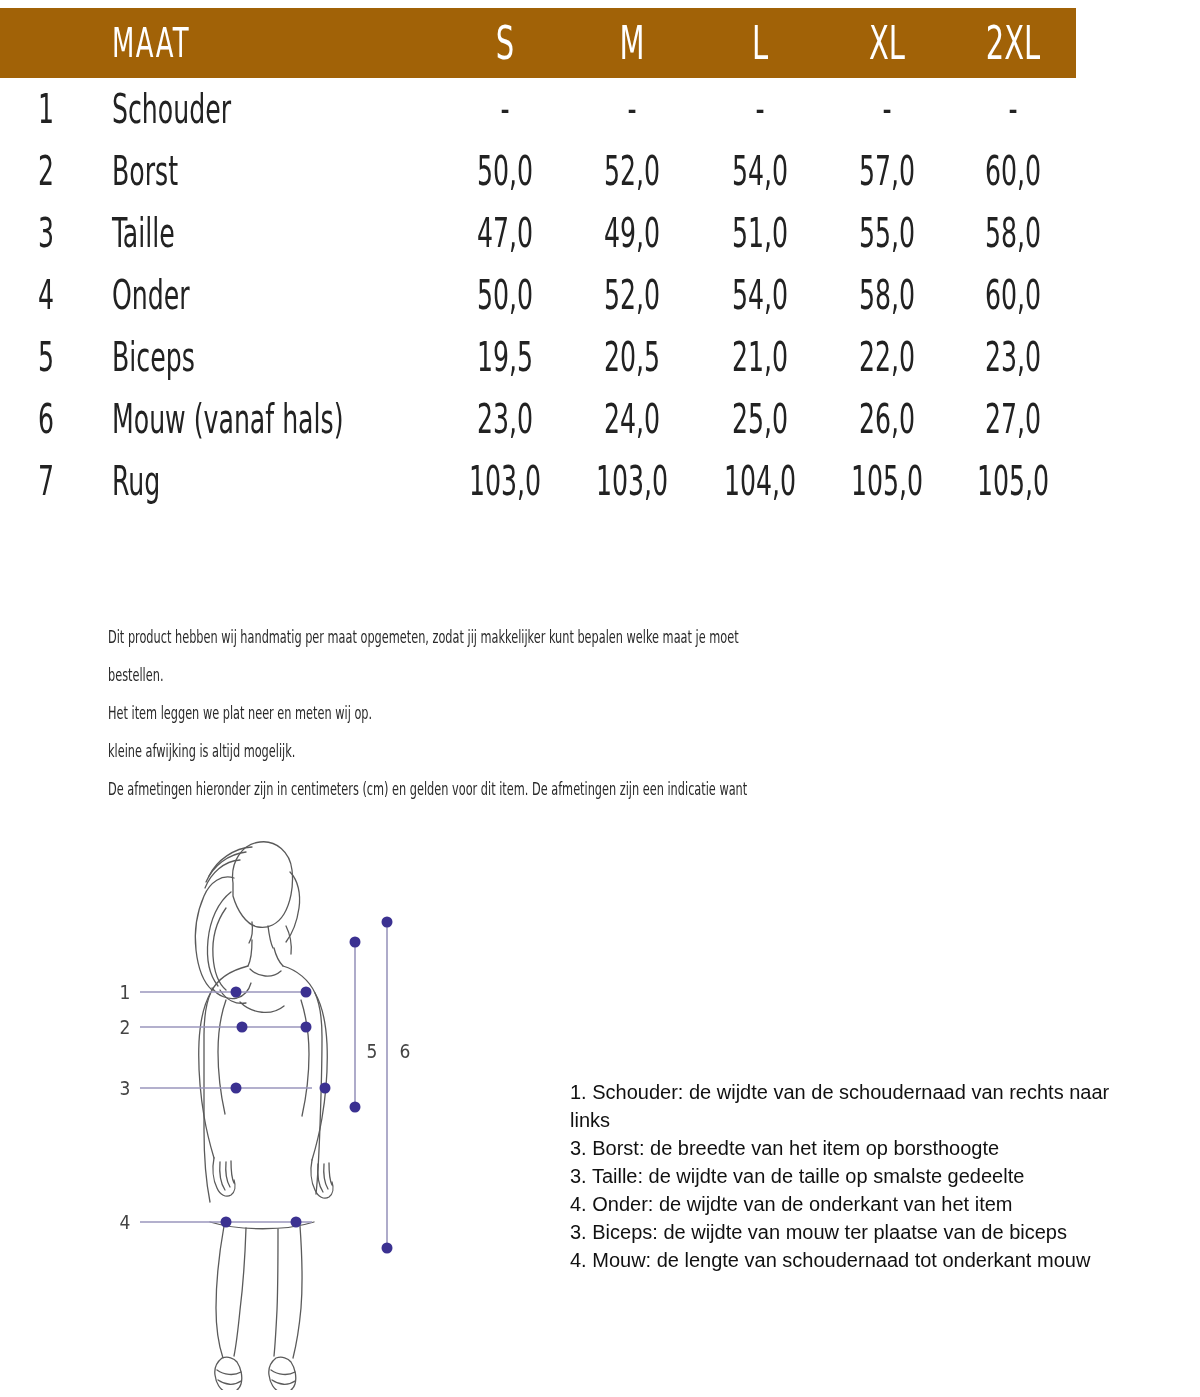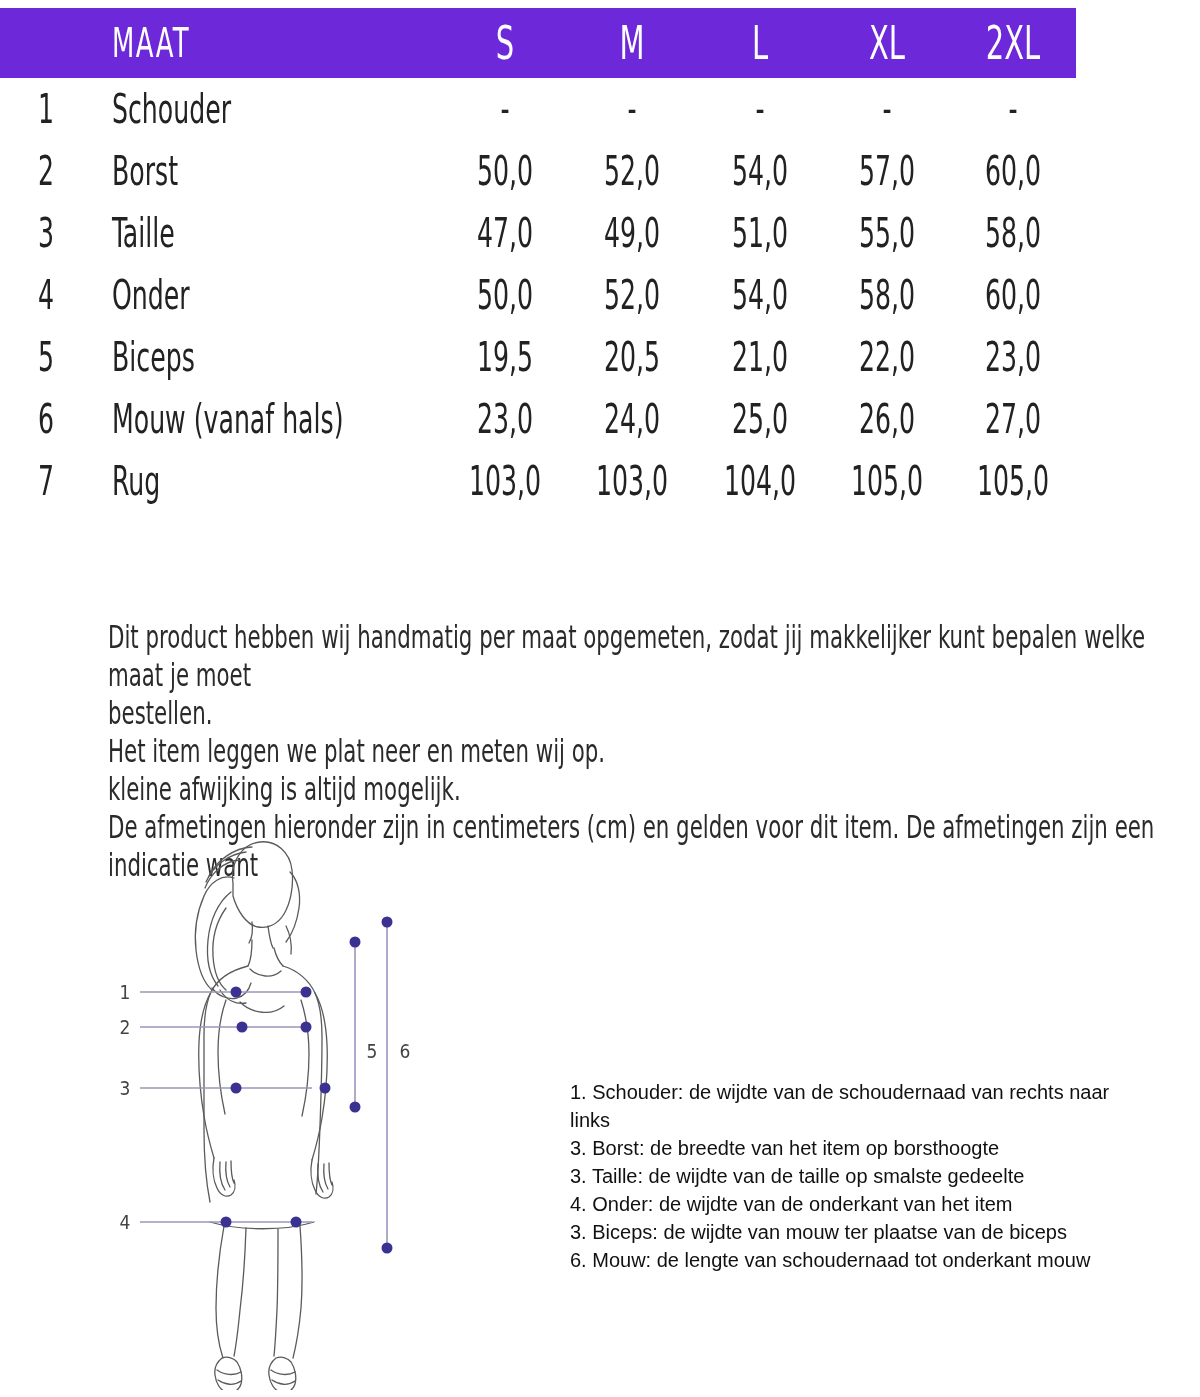--- a/index.html
+++ b/index.html
@@ -17,21 +17,21 @@
     overflow: hidden;
   }
 
   
   #header-bar {
     position: absolute;
     left: 0;
     top: 8px;
     width: 1076px;
     height: 70px;
-    background: #6d28d9;
+    background: #a16207;
   }
   #header-bar .hdr-label {
     position: absolute;
     left: 112px;
     top: 50%;
     transform: translateY(-50%);
     color: #ffffff;
     font-family: "DejaVu Sans Condensed", "Liberation Sans Narrow", "Liberation Sans", sans-serif;
     font-size: 40px;
     font-weight: 300;
@@ -97,21 +97,21 @@
     white-space: nowrap;
   }
 
   
   #description {
     position: absolute;
     left: 108px;
     top: 618px;
     width: 1060px;
     font-family: "DejaVu Sans Condensed", "Liberation Sans Narrow", "Liberation Sans", sans-serif;
-    font-size: 32px;
+    font-size: 17px;
     font-weight: 300;
     line-height: 38px;
     color: #2a2a2a;
   }
   #description p { margin: 0; }
   #description .desc-line {
     display: block;
     transform: scaleX(0.74);
     transform-origin: left center;
     width: 135%;
@@ -364,14 +364,14 @@
   </svg>
 </div>
 
 <div id="legend">
   <span class="leg-line">1. Schouder: de wijdte van de schoudernaad van rechts naar</span>
   <span class="leg-line">links</span>
   <span class="leg-line">3. Borst: de breedte van het item op borsthoogte</span>
   <span class="leg-line">3. Taille: de wijdte van de taille op smalste gedeelte</span>
   <span class="leg-line">4. Onder: de wijdte van de onderkant van het item</span>
   <span class="leg-line">3. Biceps: de wijdte van mouw ter plaatse van de biceps</span>
-  <span class="leg-line">6. Mouw: de lengte van schoudernaad tot onderkant mouw</span>
+  <span class="leg-line">4. Mouw: de lengte van schoudernaad tot onderkant mouw</span>
 </div>
 
 </body></html>

